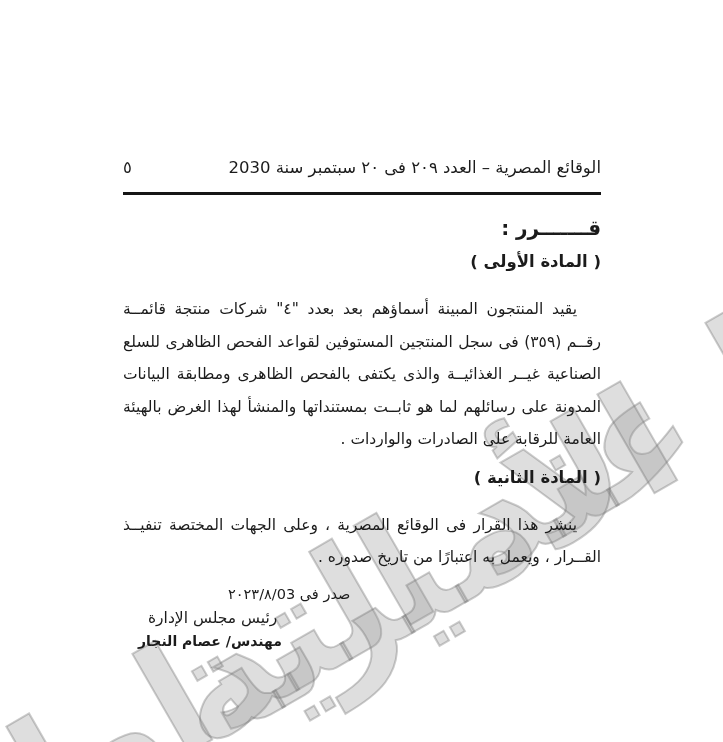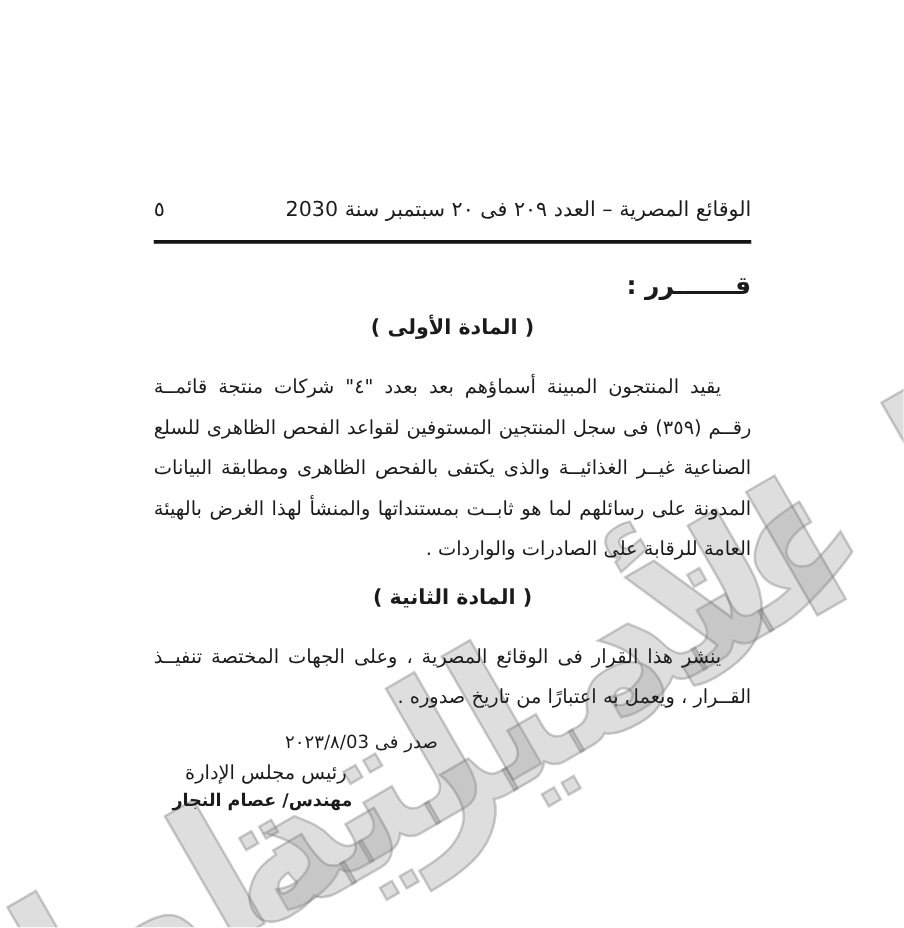--- a/index.html
+++ b/index.html
@@ -57,21 +57,20 @@
     border-top: 3px solid #151515;
     margin-top: 15px;
   }
   .decree {
     text-align: right;
     font-weight: bold;
     font-size: 20px;
     margin-top: 21px;
   }
   .article-h {
-    text-align: center;
     font-weight: bold;
     font-size: 16.5px;
     margin-top: 12px;
   }
   .para {
     font-size: 15.5px;
     line-height: 32.5px;
     text-align: justify;
     text-indent: 24px;
     margin-top: 22px;

